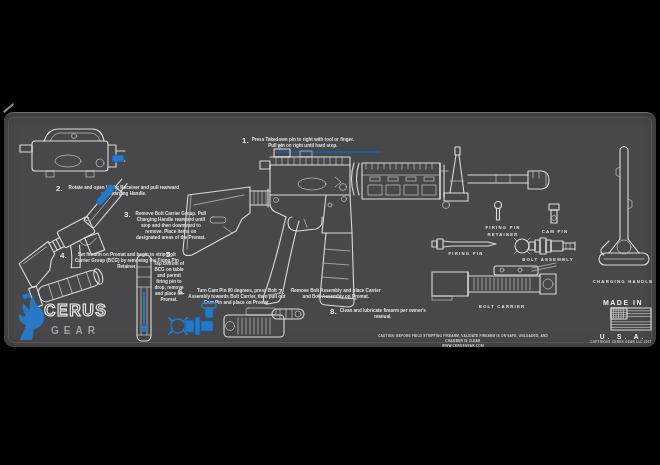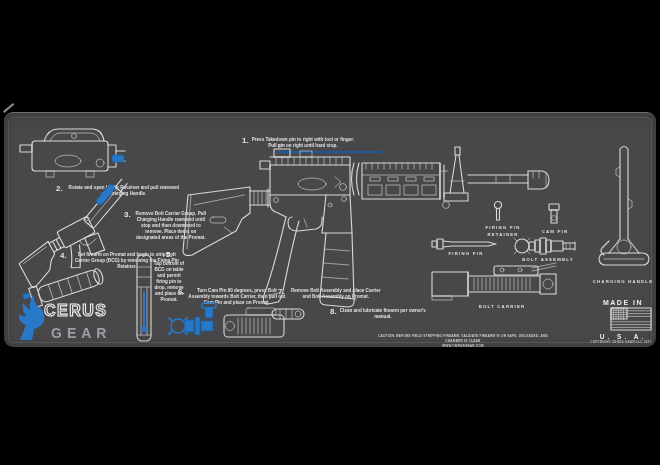--- a/index.html
+++ b/index.html
@@ -35,21 +35,21 @@
   .madein{left:590px;top:186px;width:58px;text-align:center;color:#ececec;}
   .madein .mi{font-weight:700;font-size:7px;letter-spacing:1.5px;}
   .madein .usa{font-weight:700;font-size:6.5px;letter-spacing:3px;margin-top:1px;}
   .copyright{left:578px;top:227px;width:78px;font-weight:700;font-size:3px;letter-spacing:.3px;
     color:#b9b9b9;text-align:center;}
   .caution{left:374px;top:221px;width:170px;font-weight:700;font-size:3.2px;line-height:1.5;
     color:#cfcfcf;text-align:center;letter-spacing:.2px;}
   
   .logo-cerus{left:40px;top:189px;font-weight:700;font-size:16px;letter-spacing:1.5px;
     color:#494a4d;text-align:center;-webkit-text-stroke:1.1px #ededed;}
-  .logo-gear{left:47px;top:212px;font-weight:700;font-size:14px;letter-spacing:5px;color:#9d9fa3;}
+  .logo-gear{left:47px;top:212px;font-weight:700;font-size:10px;letter-spacing:5px;color:#9d9fa3;}
   
   svg{position:absolute;overflow:visible;}
   svg .ln{stroke:#d9d9d9;fill:none;stroke-width:1.1;stroke-linecap:round;stroke-linejoin:round;}
   svg .thin{stroke:#c7c7c7;fill:none;stroke-width:.7;stroke-linecap:round;}
   svg .blue{fill:#2878c8;stroke:#1c5a9c;stroke-width:.8;}
   svg .blueln{stroke:#2878c8;fill:none;stroke-width:2;stroke-linecap:round;}
   svg .blueo{stroke:#2878c8;fill:none;stroke-width:1.4;}
   svg .bluefill{fill:#2878c8;stroke:none;}
 </style>
 </head>

